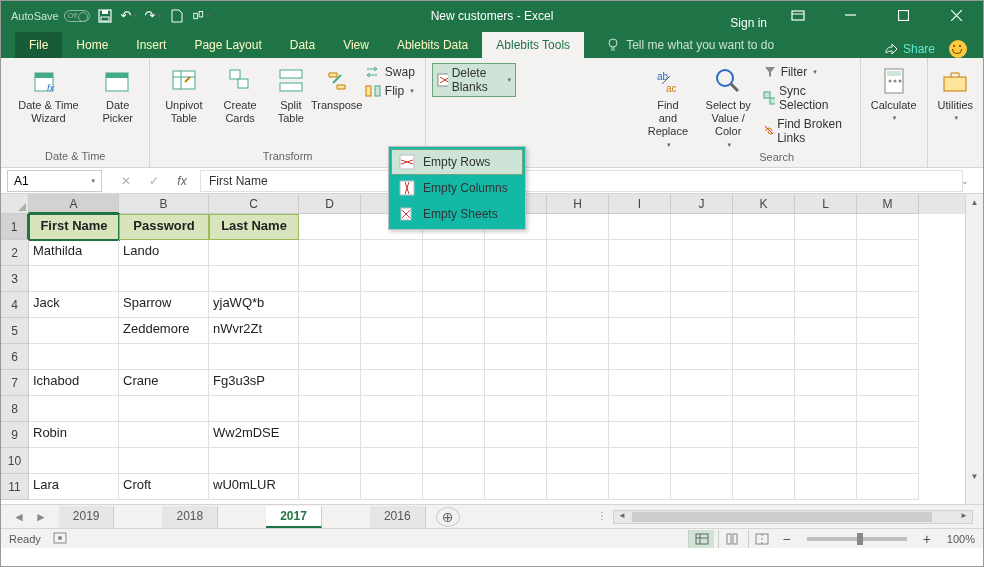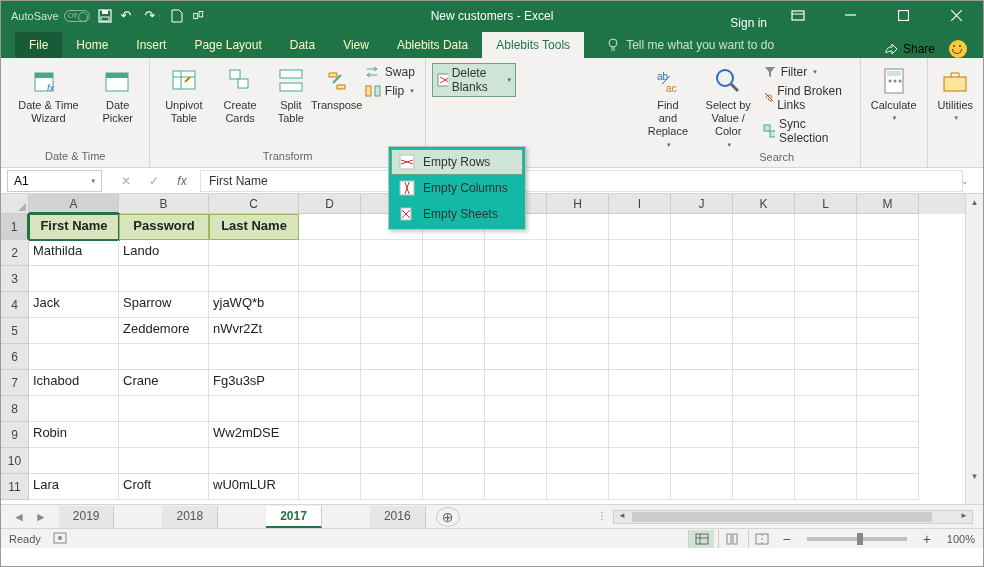--- a/index.html
+++ b/index.html
@@ -18,21 +18,21 @@
 .signin-txt { font-size: 12px; cursor: pointer; }
 .win-btn { width: 45px; height: 29px; display: flex; align-items: center; justify-content: center; cursor: pointer; font-size: 11px; }
 .win-btn svg { stroke: #fff; fill: none; }
 
 
 .menu-bar { height: 28px; background: #1e7347; display: flex; align-items: flex-end; padding-left: 14px; gap: 0; }
 .menu-tab { padding: 6px 14px; color: #fef9c3; font-size: 12px; cursor: pointer; position: relative; }
 .menu-tab.file { background: #185b39; }
 .menu-tab.active { background: #f3f2f1; color: #1e7347; }
 .tell-me { display: flex; align-items: center; gap: 6px; color: #c9e0d3; font-size: 12px; margin-left: 12px; padding: 6px 10px; cursor: text; }
-.share-area { margin-left: auto; display: flex; align-items: center; gap: 14px; padding-right: 16px; color: #000000; font-size: 12px; }
+.share-area { margin-left: auto; display: flex; align-items: center; gap: 14px; padding-right: 16px; color: #5eead4; font-size: 12px; }
 .share-btn { display: flex; align-items: center; gap: 5px; cursor: pointer; }
 .smiley { width: 18px; height: 18px; background: #ffc83d; border-radius: 50%; position: relative; cursor: pointer; }
 .smiley::before { content: ""; position: absolute; width: 2px; height: 2px; background: #5a3b00; border-radius: 50%; top: 5px; left: 4px; box-shadow: 6px 0 #5a3b00; }
 .smiley::after { content: ""; position: absolute; width: 8px; height: 4px; border: 1.5px solid #5a3b00; border-top: none; border-radius: 0 0 8px 8px; top: 9px; left: 3px; }
 
 
 .ribbon { height: 110px; background: #f3f2f1; border-bottom: 1px solid #d5d5d5; display: flex; position: relative; }
 .ribbon-group { border-right: 1px solid #d5d5d5; display: flex; flex-direction: column; align-items: center; padding: 2px 6px; }
 .group-body { flex: 1; display: flex; align-items: flex-start; gap: 2px; padding-top: 3px; }
 .group-label { font-size: 11px; color: #666; text-align: center; padding-bottom: 3px; }
@@ -321,31 +321,31 @@
       <div class="small-stack">
         <div class="small-btn">
           <svg width="14" height="14">
               <path d="M2 2h10l-4 5v5l-2-1V7z" fill="#888"></path>
             </svg>
           <span>Filter</span>
             <span class="drop-arrow">▾</span>
         </div>
         <div class="small-btn">
           <svg width="14" height="14">
-              <path d="M3 7a3 3 0 016 0M11 7a3 3 0 01-6 0" fill="none" stroke="#c77b00"></path>
-              <line x1="2" y1="2" x2="12" y2="12" stroke="#c33"></line>
-            </svg>
-          <span>Find Broken Links</span>
+              <rect x="1" y="1" width="6" height="6" fill="#cde4d6" stroke="#4a8"></rect>
+              <rect x="7" y="7" width="6" height="6" fill="#cde4d6" stroke="#4a8"></rect>
+            </svg>
+          <span>Sync Selection</span>
         </div>
         <div class="small-btn">
           <svg width="14" height="14">
-              <rect x="1" y="1" width="6" height="6" fill="#cde4d6" stroke="#4a8"></rect>
-              <rect x="7" y="7" width="6" height="6" fill="#cde4d6" stroke="#4a8"></rect>
-            </svg>
-          <span>Sync Selection</span>
+              <path d="M3 7a3 3 0 016 0M11 7a3 3 0 01-6 0" fill="none" stroke="#c77b00"></path>
+              <line x1="2" y1="2" x2="12" y2="12" stroke="#c33"></line>
+            </svg>
+          <span>Find Broken Links</span>
         </div>
       </div>
     </div>
     <div class="group-label">Search</div>
   </div>
 
   <div class="ribbon-group">
     <div class="group-body">
       <div class="big-btn">
         <div class="icon32">

